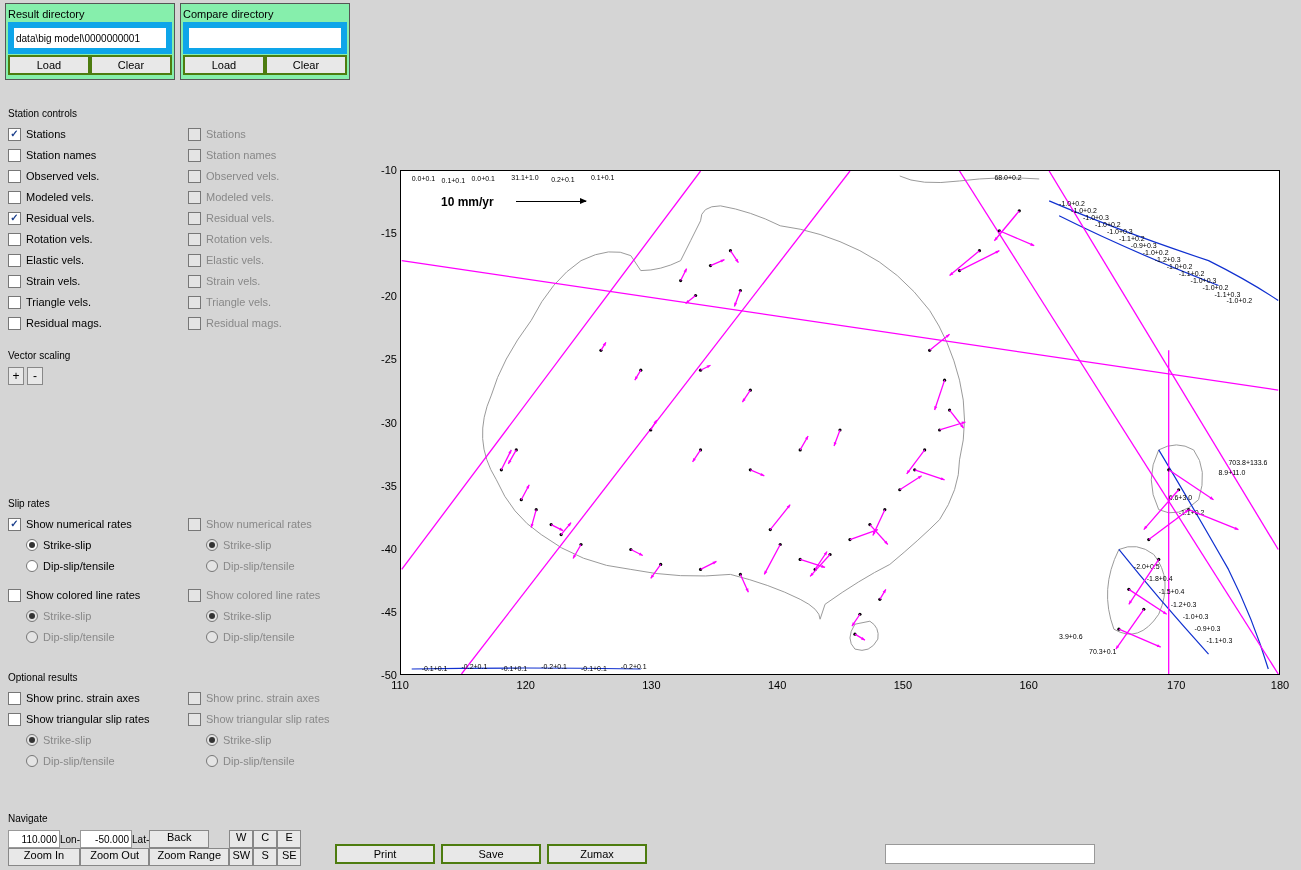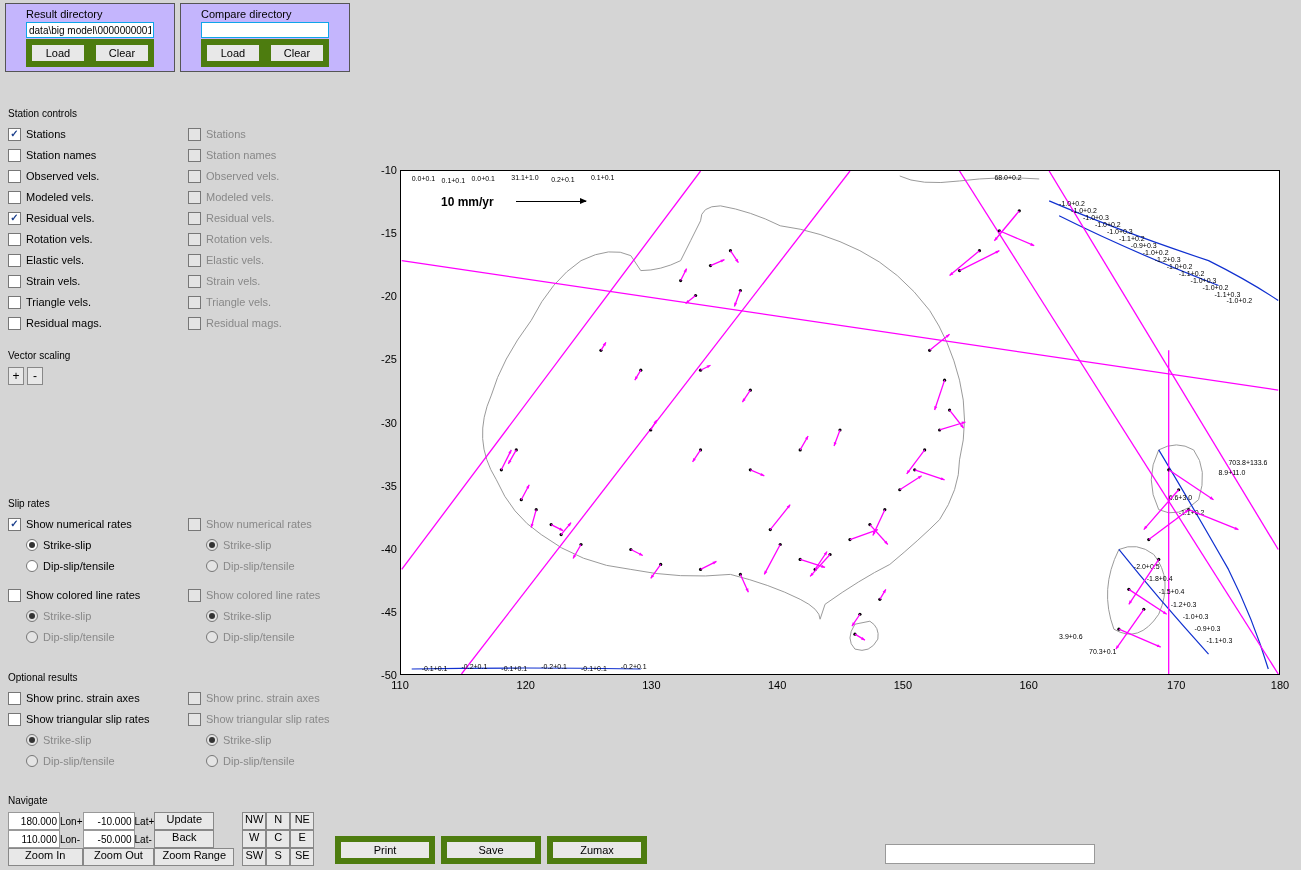--- a/index.html
+++ b/index.html
@@ -8,41 +8,41 @@
   font-size: 11px;
   background: #d5d5d5;
   width: 1301px;
   height: 870px;
   position: relative;
   color: #000;
 }
 .panel-box {
   position: absolute;
   border: 1px solid #555;
-  background: #c4b5fd;
-  padding: 4px 20px;
+  background: #86efac;
+  padding: 4px 2px;
 }
 .dir-panel { top: 3px; }
 #result-dir { left: 5px; width: 170px; }
 #compare-dir { left: 180px; width: 170px; }
 .dir-title { font-size: 11px; margin-bottom: 2px; }
 .dir-input {
   width: 100%;
-  height: 16px;
+  height: 32px;
   font-size: 10px;
-  border: 1px solid #0ea5e9;
+  border: 6px solid #0ea5e9;
   background: #fff;
   padding: 0 2px;
   overflow: hidden;
   white-space: nowrap;
 }
 .dir-btns { display: flex; margin-top: 1px; }
 .btn {
   background: #e8e8e8;
-  border: 6px solid #4d7c0f;
+  border: 2px solid #4d7c0f;
   font-size: 11px;
   padding: 2px 0;
   text-align: center;
   cursor: pointer;
   flex: 1;
 }
 
 .section { position: absolute; left: 8px; width: 340px; }
 .section-title { font-size: 10px; margin-bottom: 6px; }
 .col { position: absolute; top: 18px; }
@@ -365,39 +365,20 @@
         <span class="radio"></span>
         <span>Dip-slip/tensile</span>
       </div>
   </div>
 </div>
 
 <div class="nav-section">
   <div class="section-title">Navigate</div>
   <table class="nav-table">
     <tbody>
-        <tr>
-      <td><input class="nav-input" value="180.000" style=""></td>
-      <td class="nav-label">Lon+</td>
-      <td><input class="nav-input" value="-10.000" style=""></td>
-      <td class="nav-label">Lat+</td>
-      <td>
-            <div class="nav-btn wide">Update</div>
-          </td>
-      <td style="width:8px"></td>
-      <td>
-            <div class="nav-btn compass">NW</div>
-          </td>
-      <td>
-            <div class="nav-btn compass">N</div>
-          </td>
-      <td>
-            <div class="nav-btn compass">NE</div>
-          </td>
-    </tr>
     <tr>
       <td><input class="nav-input" value="110.000" style=""></td>
       <td class="nav-label">Lon-</td>
       <td><input class="nav-input" value="-50.000" style=""></td>
       <td class="nav-label">Lat-</td>
       <td>
             <div class="nav-btn wide">Back</div>
           </td>
       <td></td>
       <td>

